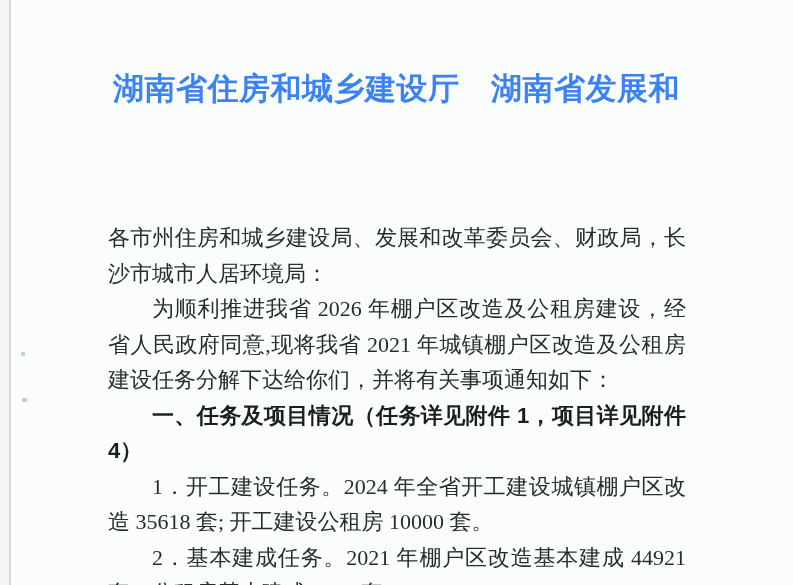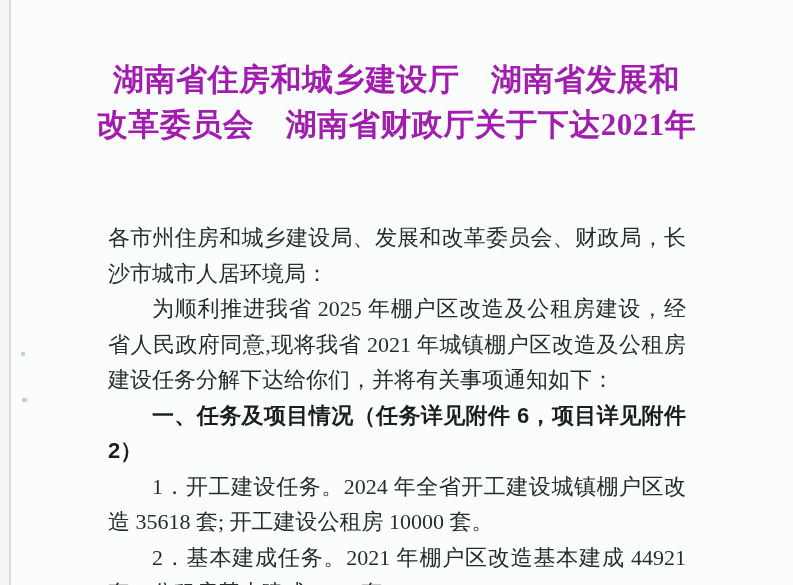--- a/index.html
+++ b/index.html
@@ -24,26 +24,26 @@
     width: 4px; height: 4px;
     background: #aeb9bd;
     border-radius: 1px;
     opacity: 0.65;
   }
   .speck-1 { left: 21px; top: 352px; }
   .speck-2 { left: 22px; top: 398px; width: 5px; }
   .doc-title {
     position: absolute;
     top: 50px; left: 64px; right: 64px;
-    margin: 7px;
+    margin: 16px;
     text-align: center;
     font-size: 31px;
     line-height: 45px;
     font-weight: 700;
-    color: #a21caf;
+    color: #3b82f6;
     letter-spacing: 0.5px;
   }
   .t-line { display: block; }
   .doc-body {
     position: absolute;
     left: 108px; top: 220px;
     width: 578px;
     font-size: 22px;
     line-height: 35.5px;
     color: #272d2e;
@@ -61,23 +61,22 @@
 </head>
 <body>
 
 <div class="page">
   <div class="scan-edge"></div>
   <div class="speck speck-1"></div>
   <div class="speck speck-2"></div>
 
   <h1 class="doc-title">
     <span class="t-line">湖南省住房和城乡建设厅　湖南省发展和</span>
-    <span class="t-line">改革委员会　湖南省财政厅关于下达2021年</span>
   </h1>
 
   <div class="doc-body">
     <p class="para no-indent">各市州住房和城乡建设局、发展和改革委员会、财政局，长沙市城市人居环境局：</p>
-    <p class="para">为顺利推进我省 2025 年棚户区改造及公租房建设，经省人民政府同意,现将我省 2021 年城镇棚户区改造及公租房建设任务分解下达给你们，并将有关事项通知如下：</p>
-    <p class="para heading">一、任务及项目情况（任务详见附件 6，项目详见附件 2）</p>
+    <p class="para">为顺利推进我省 2026 年棚户区改造及公租房建设，经省人民政府同意,现将我省 2021 年城镇棚户区改造及公租房建设任务分解下达给你们，并将有关事项通知如下：</p>
+    <p class="para heading">一、任务及项目情况（任务详见附件 1，项目详见附件 4）</p>
     <p class="para">1．开工建设任务。2024 年全省开工建设城镇棚户区改造 35618 套; 开工建设公租房 10000 套。</p>
     <p class="para">2．基本建成任务。2021 年棚户区改造基本建成 44921 套，公租房基本建成 9099 套。</p>
   </div>
 </div>
 
 </body></html>

